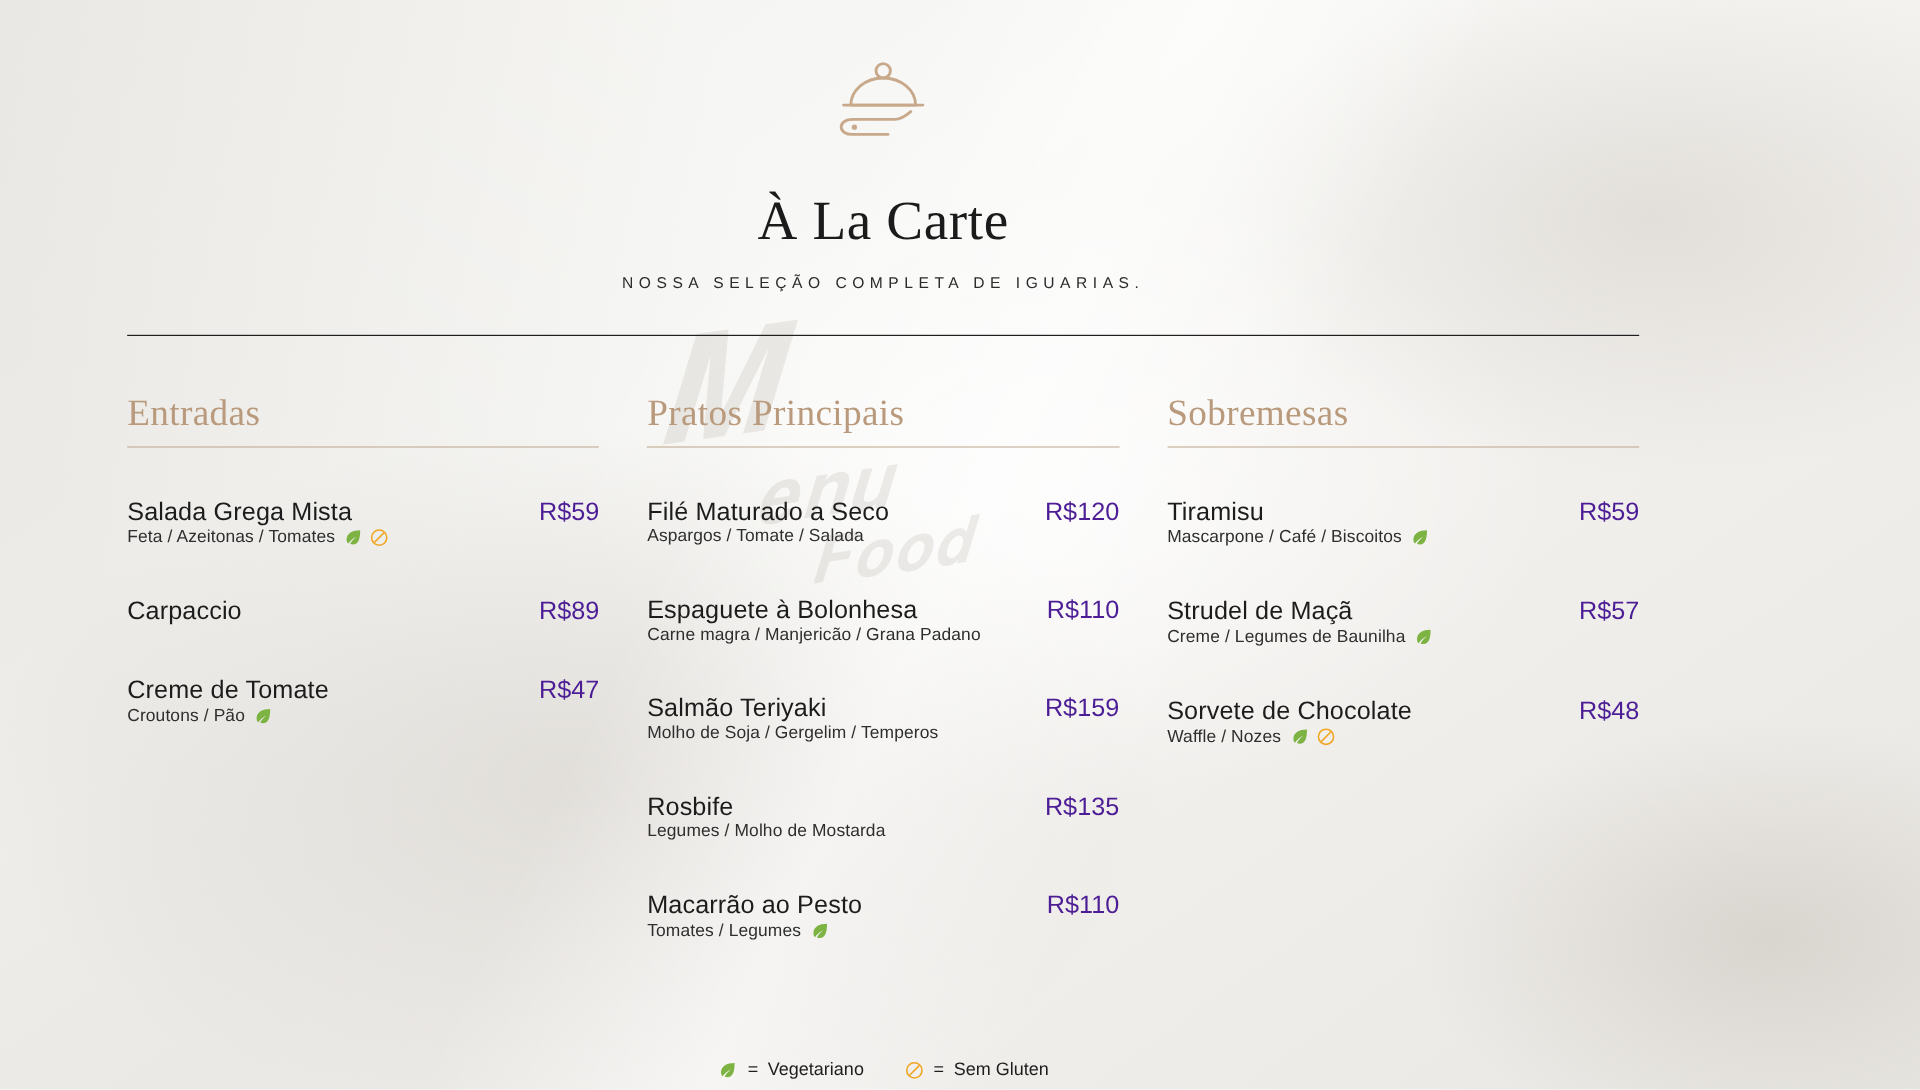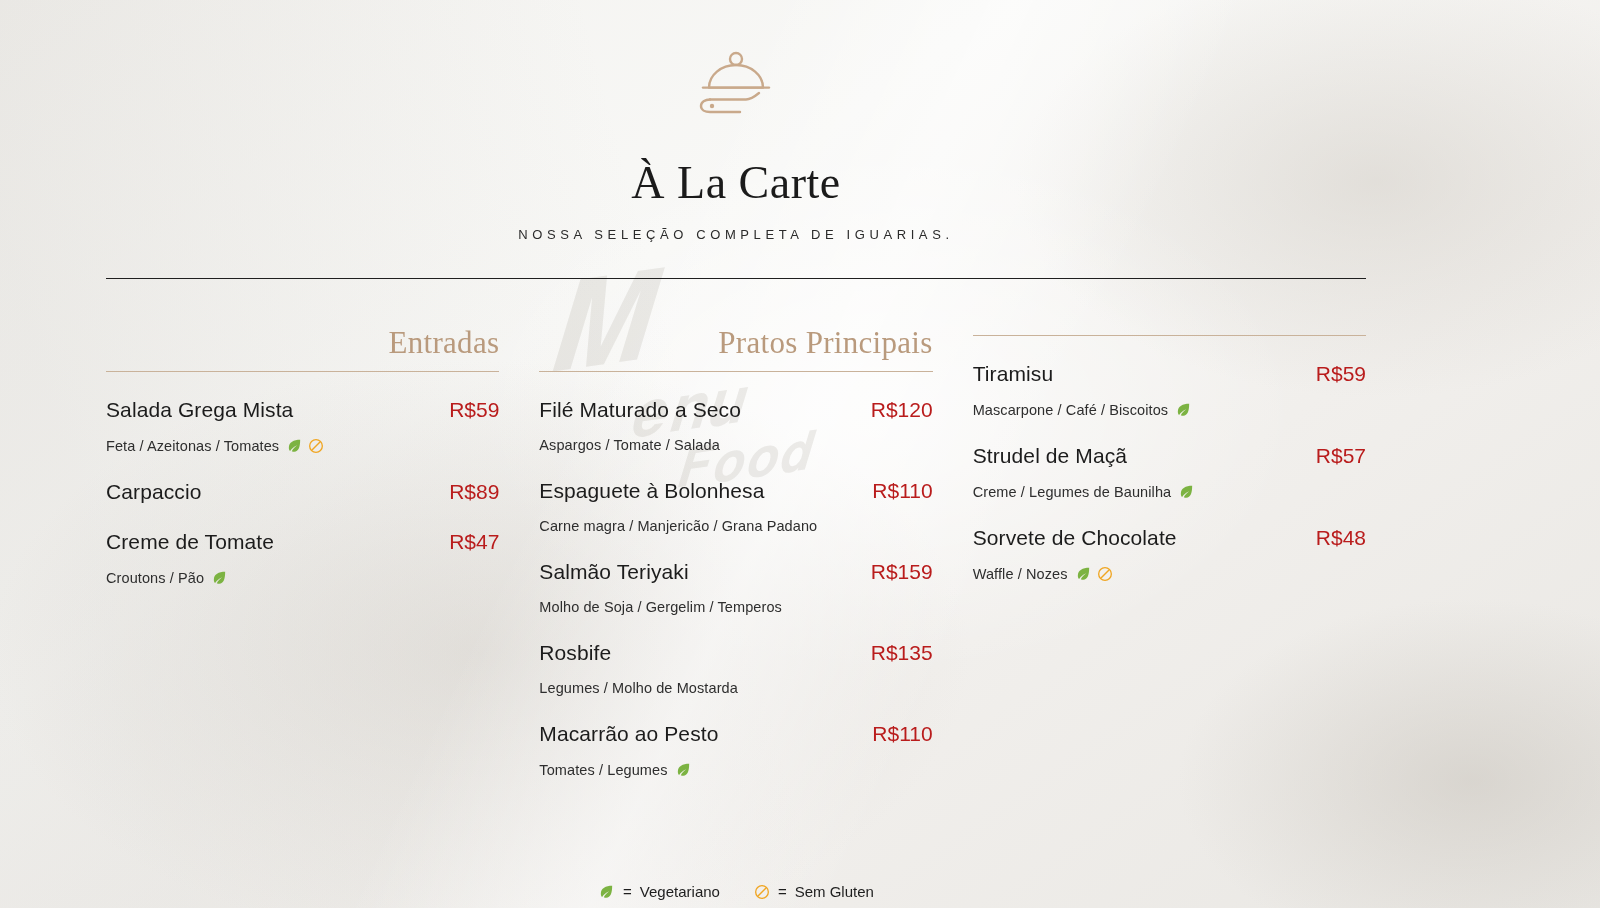--- a/index.html
+++ b/index.html
@@ -84,21 +84,20 @@
     height: 1px;
     background: #1f1f1f;
     width: 100%;
   }
 
   
   .columns {
     display: flex;
     gap: 40px;
     margin-top: 46px;
-    text-align: right;
   }
   .column { flex: 1 1 0; min-width: 0; }
 
   .column-title {
     font-family: "Liberation Serif", "DejaVu Serif", serif;
     font-size: 31px;
     font-weight: 400;
     color: #b99a7d;
     letter-spacing: 0.3px;
   }
@@ -117,28 +116,29 @@
     gap: 14px;
   }
   .item-name {
     font-size: 21px;
     color: #1c1c1c;
     font-weight: 400;
     letter-spacing: 0.1px;
   }
   .item-price {
     font-size: 21px;
-    color: #b91c1c;
+    color: #4c1d95;
     white-space: nowrap;
+    margin-top: 16px;
   }
   .item-desc-row {
     display: flex;
     align-items: center;
     gap: 7px;
-    margin-top: 15px;
+    margin-top: 0;
   }
   .item-desc {
     font-size: 14.5px;
     color: #2e2e2e;
     letter-spacing: 0.1px;
   }
   .tags { display: inline-flex; align-items: center; gap: 5px; }
 
   .leaf-icon { display: inline-block; width: 17px; height: 17px; }
   .gluten-icon { display: inline-block; width: 16px; height: 16px; }
@@ -304,20 +304,21 @@
               <svg width="17" height="17" viewBox="0 0 24 24">
                   <path d="M20 4c-9 0-16 3.6-16 11 0 2 .7 3.6 1.8 4.7C8 16.5 11.5 13.4 16 11.6c-3.4 2.4-6.2 5.3-7.8 8.4 1 .5 2.2.8 3.5.8 6 0 8.3-6.3 8.3-16.8z" fill="#7cb342"></path>
                 </svg>
             </span>
           </span>
         </div>
       </div>
     </div>
 
     <div class="column">
+      <div class="column-title">Sobremesas</div>
       <div class="column-rule"></div>
 
       <div class="item">
         <div class="item-row">
           <span class="item-name">Tiramisu</span>
           <span class="item-price">R$59</span>
         </div>
         <div class="item-desc-row">
           <span class="item-desc">Mascarpone / Café / Biscoitos</span>
           <span class="tags">

